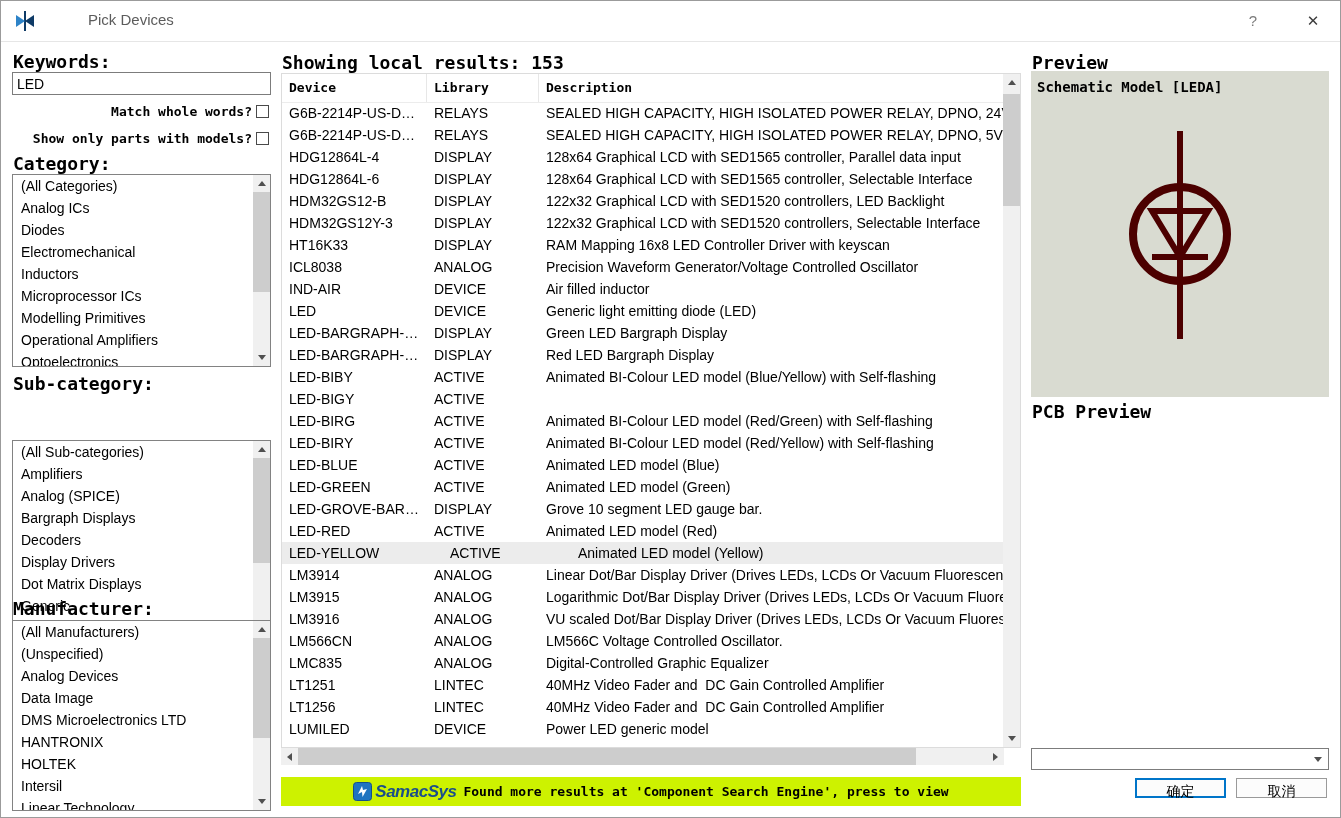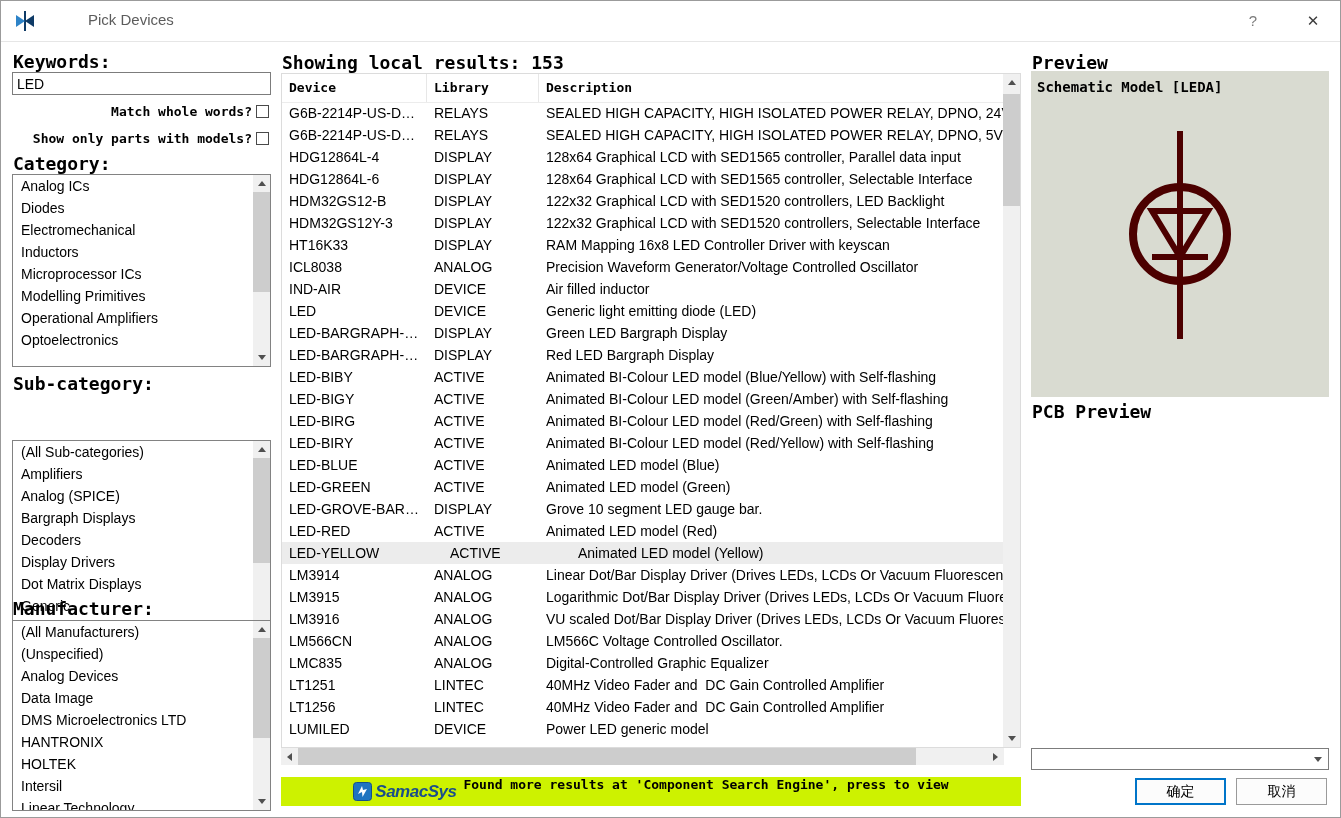--- a/index.html
+++ b/index.html
@@ -48,34 +48,34 @@
   .tbody{position:absolute;left:0;top:28px;right:17px;bottom:0;overflow:hidden;}
   .trow{display:flex;height:22px;line-height:22px;font-size:14px;}
   .trow.selected{background:#ececec;gap:16px;}
   .cell{white-space:pre;overflow:hidden;box-sizing:border-box;}
   .c-device{flex:0 0 145px;padding-left:7px;}
   .c-library{flex:0 0 112px;padding-left:7px;}
   .c-desc{flex:1;padding-left:7px;}
   .hscroll{left:280px;top:747px;width:723px;height:17px;}
 
   
-  .banner{position:absolute;left:280px;top:776px;width:740px;height:29px;background:#cdf200;display:flex;justify-content:center;gap:7px;}
+  .banner{position:absolute;left:280px;top:776px;width:740px;height:29px;background:#cdf200;display:flex;align-items:center;justify-content:center;gap:7px;}
   .banner-logo{display:flex;align-items:center;gap:3px;}
   .banner-logo-text{font-size:17px;font-weight:bold;font-style:italic;color:#1a4e8a;letter-spacing:-0.5px;}
   .banner-msg{font-family:"DejaVu Sans Mono",monospace;font-weight:bold;font-size:13px;}
 
   
   .schematic-preview{position:absolute;left:1030px;top:70px;width:298px;height:326px;background:#d9dbd1;}
   .schematic-caption{position:absolute;left:6px;top:8px;font-family:"DejaVu Sans Mono",monospace;font-weight:bold;font-size:14px;}
   .pcb-preview{position:absolute;left:1030px;top:422px;width:298px;height:318px;background:#ffffff;}
   .variant-select{position:absolute;left:1030px;top:747px;width:298px;height:22px;border:1px solid #7c7c7c;background:#fff;box-sizing:border-box;}
   .variant-arrow{position:absolute;right:6px;top:8px;}
 
   
-  .btn{position:absolute;top:777px;width:91px;height:27px;background:#fcfcfc;text-align:center;font-size:14px;box-sizing:border-box;}
+  .btn{position:absolute;top:777px;width:91px;height:20px;background:#fcfcfc;text-align:center;font-size:14px;box-sizing:border-box;}
   .btn-ok{left:1134px;border:2px solid #0075c9;line-height:23px;}
   .btn-cancel{left:1235px;border:1px solid #9a9a9a;line-height:25px;}
 </style>
 </head>
 <body>
 
 <div class="window">
 
   <div class="titlebar">
     <span class="app-icon">
@@ -98,20 +98,21 @@
     <span class="checkbox"></span>
   </div>
   <div class="chk-row" style="top:129px;">
     <span class="chk-label">Show only parts with models?</span>
     <span class="checkbox"></span>
   </div>
 
   <div class="flabel" style="left:12px;top:152px;">Category:</div>
   <div class="listbox" style="left:11px;top:173px;width:259px;height:193px;">
     <div class="list-items">
+      <div class="list-item">(All Categories)</div>
         <div class="list-item">Analog ICs</div>
         <div class="list-item">Diodes</div>
         <div class="list-item">Electromechanical</div>
         <div class="list-item">Inductors</div>
         <div class="list-item">Microprocessor ICs</div>
         <div class="list-item">Modelling Primitives</div>
         <div class="list-item">Operational Amplifiers</div>
         <div class="list-item">Optoelectronics</div>
     </div>
     <div class="sb-v">
@@ -243,21 +244,20 @@
           <div class="cell c-desc">Red LED Bargraph Display</div>
         </div>
         <div class="trow">
           <div class="cell c-device">LED-BIBY</div>
           <div class="cell c-library">ACTIVE</div>
           <div class="cell c-desc">Animated BI-Colour LED model (Blue/Yellow) with Self-flashing</div>
         </div>
         <div class="trow">
           <div class="cell c-device">LED-BIGY</div>
           <div class="cell c-library">ACTIVE</div>
-          <div class="cell c-desc">Animated BI-Colour LED model (Green/Amber) with Self-flashing</div>
         </div>
         <div class="trow">
           <div class="cell c-device">LED-BIRG</div>
           <div class="cell c-library">ACTIVE</div>
           <div class="cell c-desc">Animated BI-Colour LED model (Red/Green) with Self-flashing</div>
         </div>
         <div class="trow">
           <div class="cell c-device">LED-BIRY</div>
           <div class="cell c-library">ACTIVE</div>
           <div class="cell c-desc">Animated BI-Colour LED model (Red/Yellow) with Self-flashing</div>

